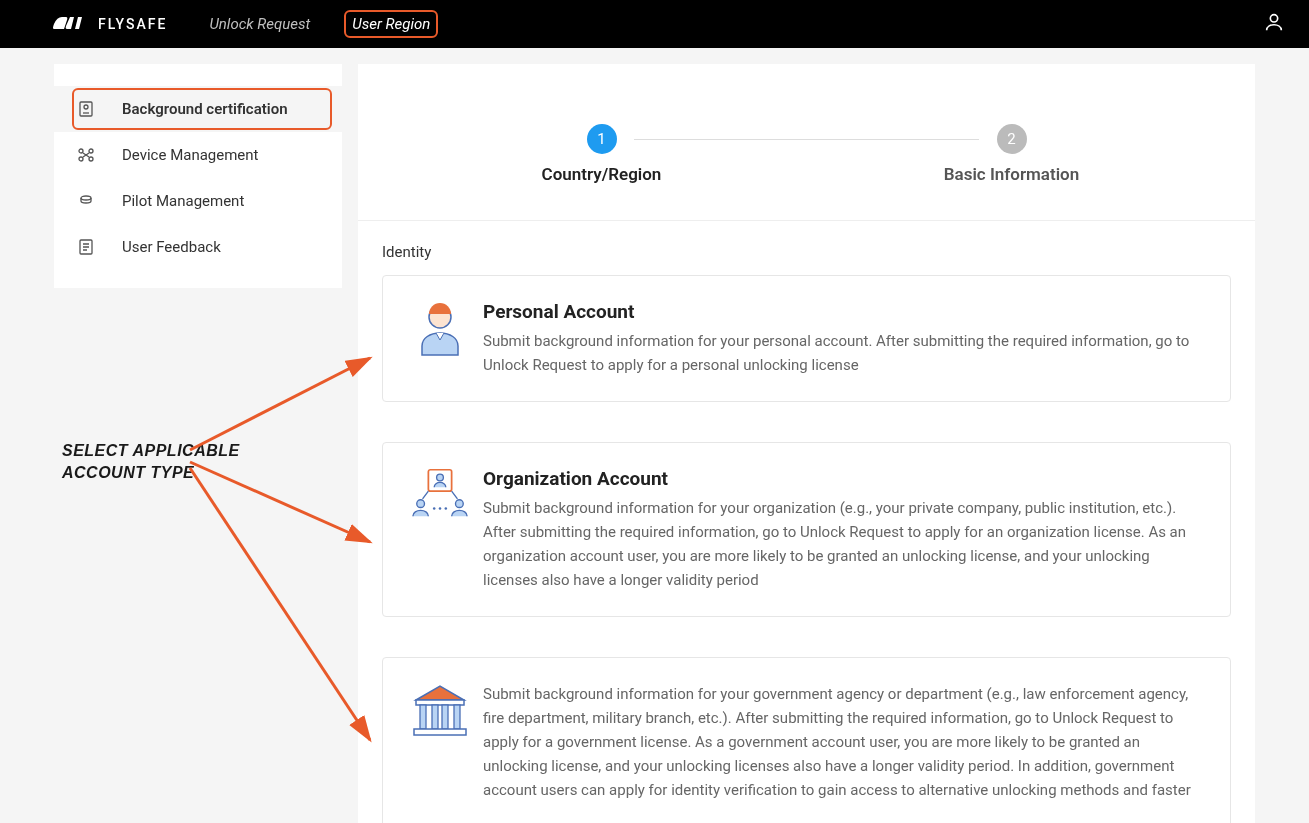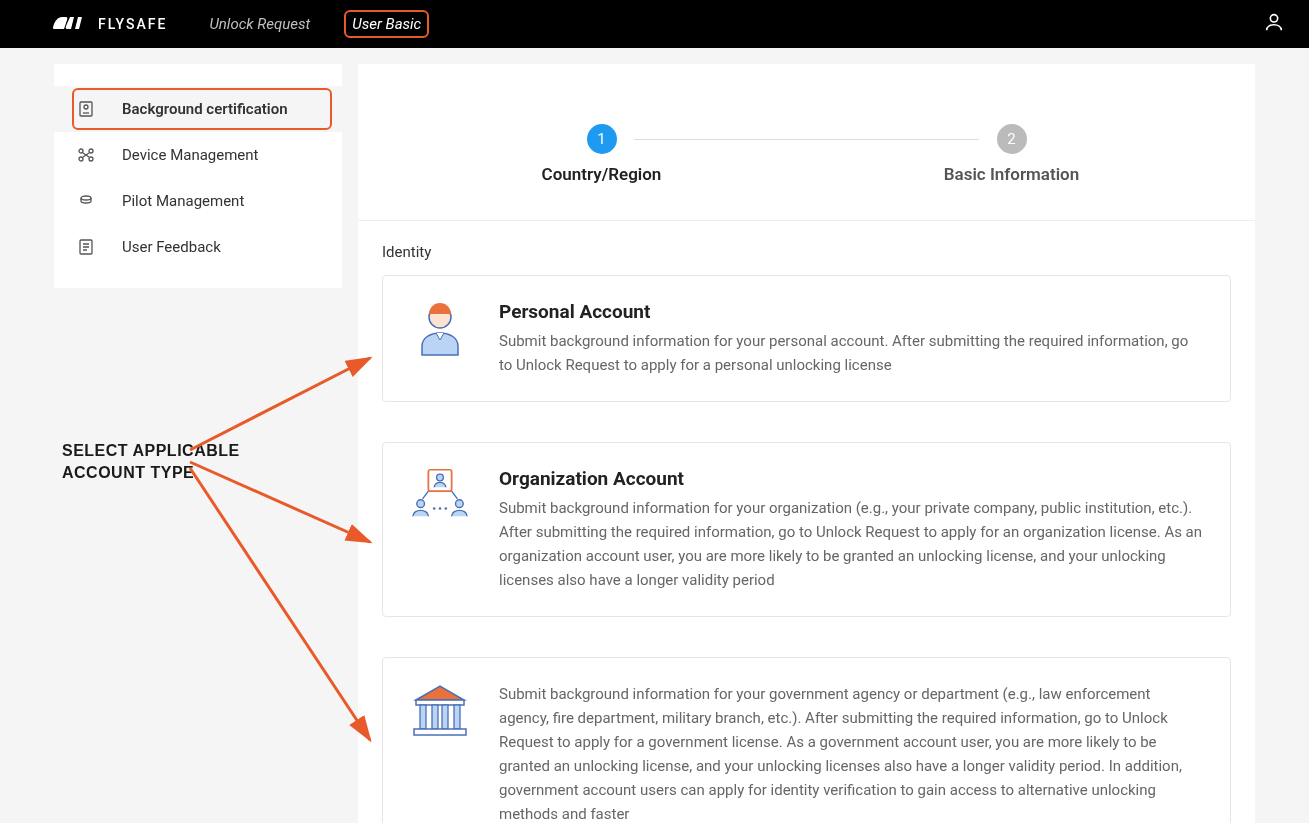--- a/index.html
+++ b/index.html
@@ -22,40 +22,40 @@
 .steps { display: flex; align-items: flex-start; justify-content: center; gap: 0; position: relative; padding: 30px 0 36px 0; border-bottom: 1px solid #eee; }
 .step { display: flex; flex-direction: column; align-items: center; width: 410px; position: relative; }
 .circle { width: 30px; height: 30px; border-radius: 50%; display: flex; align-items: center; justify-content: center; font-size: 15px; color: #fff; margin-bottom: 10px; }
 .c-active { background: #1e9bf0; }
 .c-inactive { background: #bbb; }
 .step-label { font-size: 17px; font-weight: 600; color: #222; }
 .step-label.inactive { color: #555; }
 .connector { position: absolute; top: 15px; left: 58%; right: -42%; height: 1px; background: #ddd; }
 .content { padding: 22px 24px 0 24px; }
 .section-label { font-size: 15px; color: #333; margin-bottom: 14px; }
-.card { border: 1px solid #e6e6e6; border-radius: 4px; padding: 24px 26px; display: flex; gap: 28px; margin-bottom: 40px; cursor: pointer; }
+.card { border: 1px solid #e6e6e6; border-radius: 4px; padding: 24px 26px; display: flex; gap: 12px; margin-bottom: 40px; cursor: pointer; }
 .card-ico { width: 62px; height: 62px; flex-shrink: 0; display: flex; align-items: flex-start; justify-content: center; }
 .card-body { flex: 1; }
 .card-title { font-size: 19px; font-weight: 700; color: #222; margin-bottom: 6px; }
 .card-desc { font-size: 15px; color: #666; line-height: 1.6; }
 .annotation { position: absolute; top: 392px; left: 62px; font-size: 16px; font-weight: 800; color: #1a1a1a; letter-spacing: 0.5px; line-height: 1.35; font-family: Arial, sans-serif; }
 svg.arrow { position: absolute; pointer-events: none; }
 </style>
 </head>
 <body>
 
 <div class="topbar">
   <div class="logo-wrap">
     <svg width="40" height="16" viewBox="0 0 40 16">
       <path d="M2 13 Q0 13 2 8 Q5 1 10 1 L14 1 Q16 1 15 4 L12 13 Z M18 1 L22 1 L19 13 L15 13 Q13 13 14 10 Z M26 1 L30 1 L27 13 L23 13 Z" fill="#fff"></path>
     </svg>
     <span class="logo-txt">FLYSAFE</span>
   </div>
   <span class="nav-link">Unlock Request</span>
-  <span class="nav-link h1">User Basic</span>
+  <span class="nav-link h1">User Region</span>
   <div class="spacer"></div>
   <span class="user-icon">
     <svg width="22" height="22" viewBox="0 0 24 24" fill="none" stroke="#fff" stroke-width="1.8">
       <circle cx="12" cy="8" r="4"></circle>
         <path d="M4 21c0-4 4-6 8-6s8 2 8 6"></path>
     </svg>
   </span>
 </div>
 
 <div class="page">
@@ -167,21 +167,21 @@
             <rect x="4" y="47" width="52" height="6" fill="#fff" stroke="#4a6fb5" stroke-width="1.5"></rect>
           </svg>
         </div>
         <div class="card-body">
           <div class="card-desc">Submit background information for your government agency or department (e.g., law enforcement agency, fire department, military branch, etc.). After submitting the required information, go to Unlock Request to apply for a government license. As a government account user, you are more likely to be granted an unlocking license, and your unlocking licenses also have a longer validity period. In addition, government account users can apply for identity verification to gain access to alternative unlocking methods and faster</div>
         </div>
       </div>
     </div>
   </div>
 
-  <div class="annotation" style="white-space:pre-line;">SELECT APPLICABLE
+  <div class="annotation" style="white-space:pre-line;font-style:italic;">SELECT APPLICABLE
 ACCOUNT TYPE</div>
 
   <svg class="arrow" style="top:300px;left:180px;" width="200" height="110">
     <defs>
         <marker id="ah1" markerWidth="10" markerHeight="10" refX="8" refY="3" orient="auto">
           <path d="M0,0 L9,3 L0,6 Z" fill="#e85a2a"></path>
         </marker>
       </defs>
     <line x1="10" y1="102" x2="190" y2="10" stroke="#e85a2a" stroke-width="3" marker-end="url(#ah1)"></line>
   </svg>

